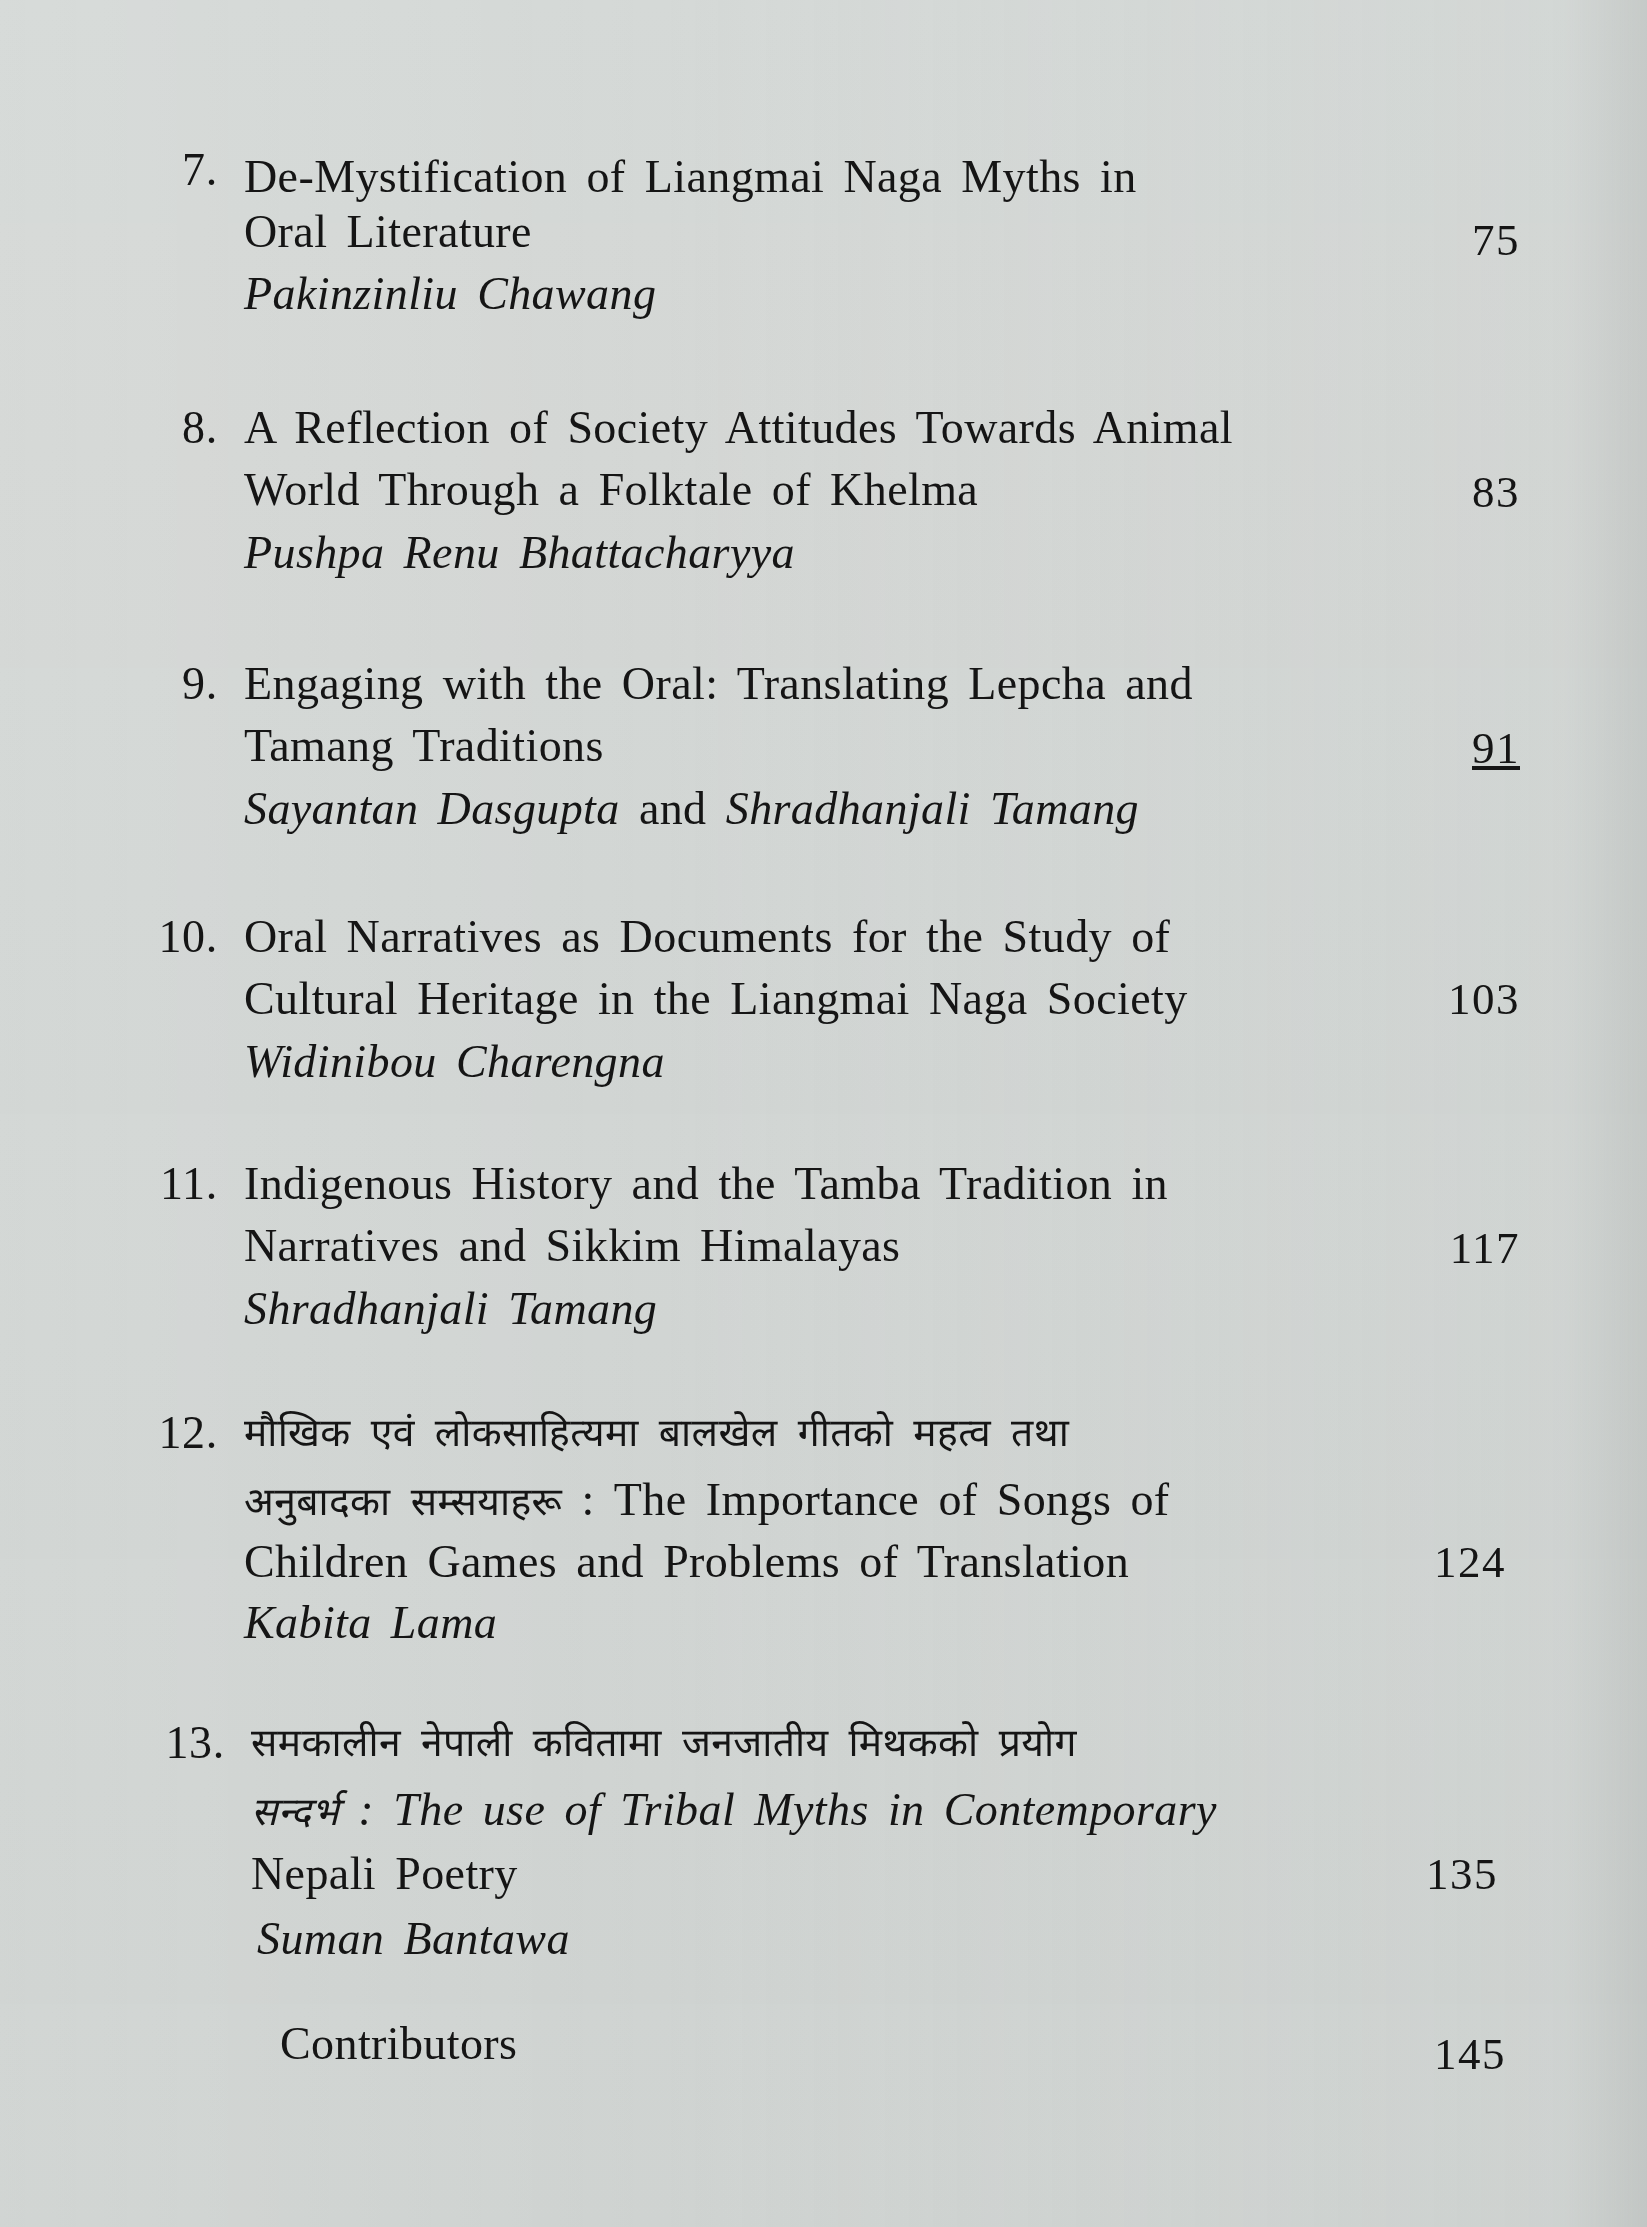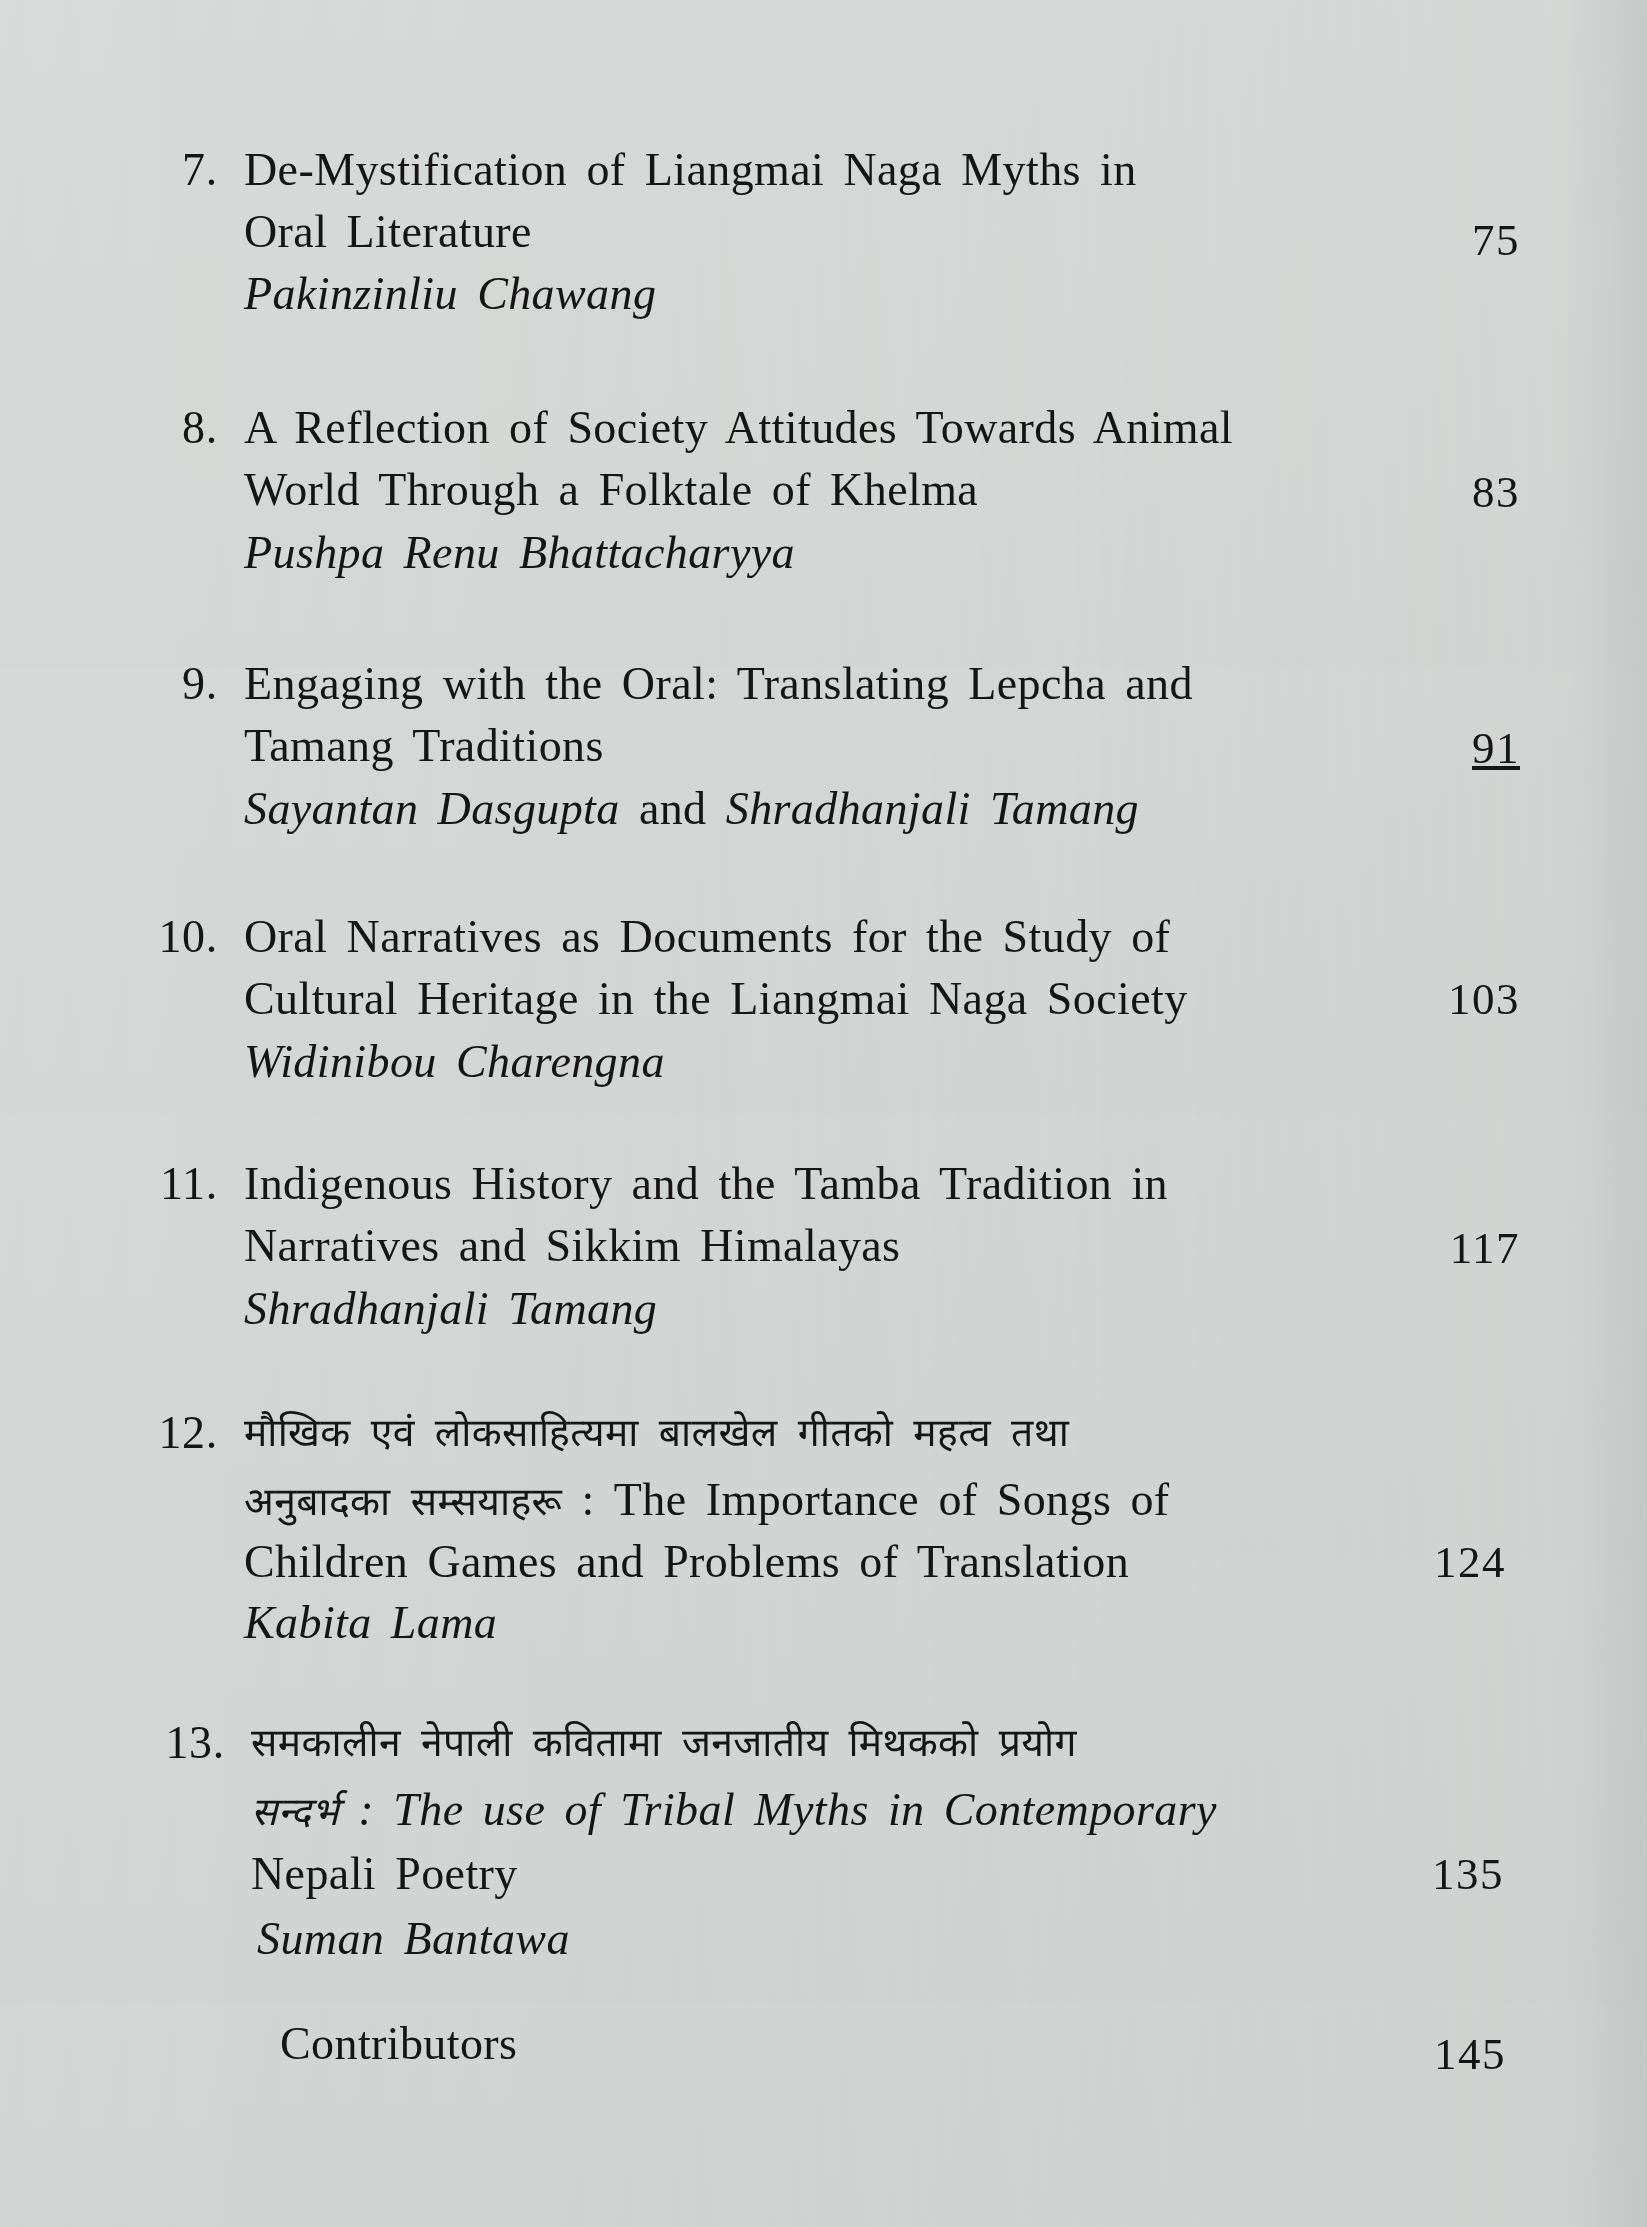--- a/index.html
+++ b/index.html
@@ -67,21 +67,21 @@
       font-size: 39px;
     }
   </style>
 </head>
 <body>
 
 <div class="page">
 
   <div class="entry" style="top:138px;">
     <div class="num" style="top:0;">7.</div>
-    <div class="line" style="top:0;">De-Mystification of Liangmai Naga Myths in</div>
+    <div class="line" style="top:7px;">De-Mystification of Liangmai Naga Myths in</div>
     <div class="line" style="top:62px;">Oral Literature</div>
     <div class="line author" style="top:124px;">Pakinzinliu Chawang</div>
     <div class="pg" style="top:70px;">75</div>
   </div>
 
   <div class="entry" style="top:396px;">
     <div class="num" style="top:0;">8.</div>
     <div class="line" style="top:0;">A Reflection of Society Attitudes Towards Animal</div>
     <div class="line" style="top:62px;">World Through a Folktale of Khelma</div>
     <div class="line author" style="top:125px;">Pushpa Renu Bhattacharyya</div>
@@ -132,21 +132,21 @@
   <div class="entry" style="top:1711px;">
     <div class="num" style="top:0; width:225px;">13.</div>
     <div class="line deva" style="top:0; left:251px;">समकालीन नेपाली कवितामा जनजातीय मिथकको प्रयोग</div>
     <div class="line" style="top:67px; left:251px;font-style:italic;">
       <span class="deva">सन्दर्भ</span>
       <span>:</span>
       <span>The use of Tribal Myths in Contemporary</span>
     </div>
     <div class="line" style="top:131px; left:251px;">Nepali Poetry</div>
     <div class="line author" style="top:196px; left:251px;margin-left:6px;">Suman Bantawa</div>
-    <div class="pg" style="top:131px; right:144px;text-align:center;">135</div>
+    <div class="pg" style="top:131px; right:150px;text-align:center;">135</div>
   </div>
 
   <div class="entry" style="top:2012px;">
     <div class="line" style="top:0; left:280px;">Contributors</div>
     <div class="pg" style="top:10.2px; right:142px;">145</div>
   </div>
 
 </div>
 
 

